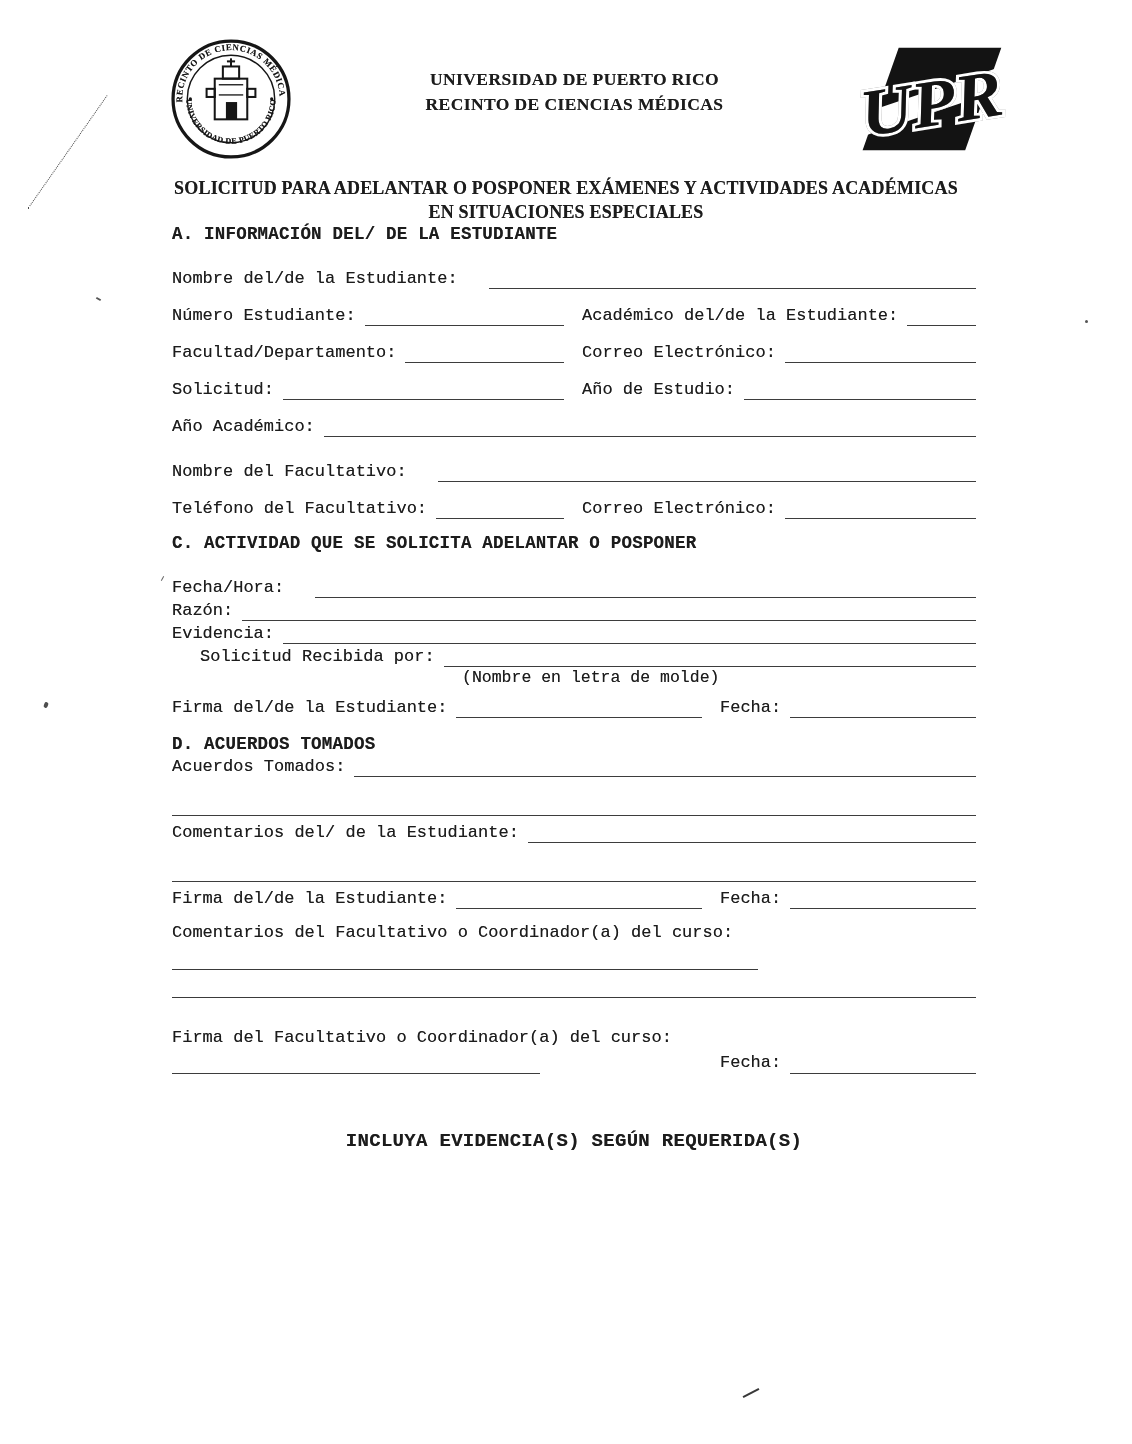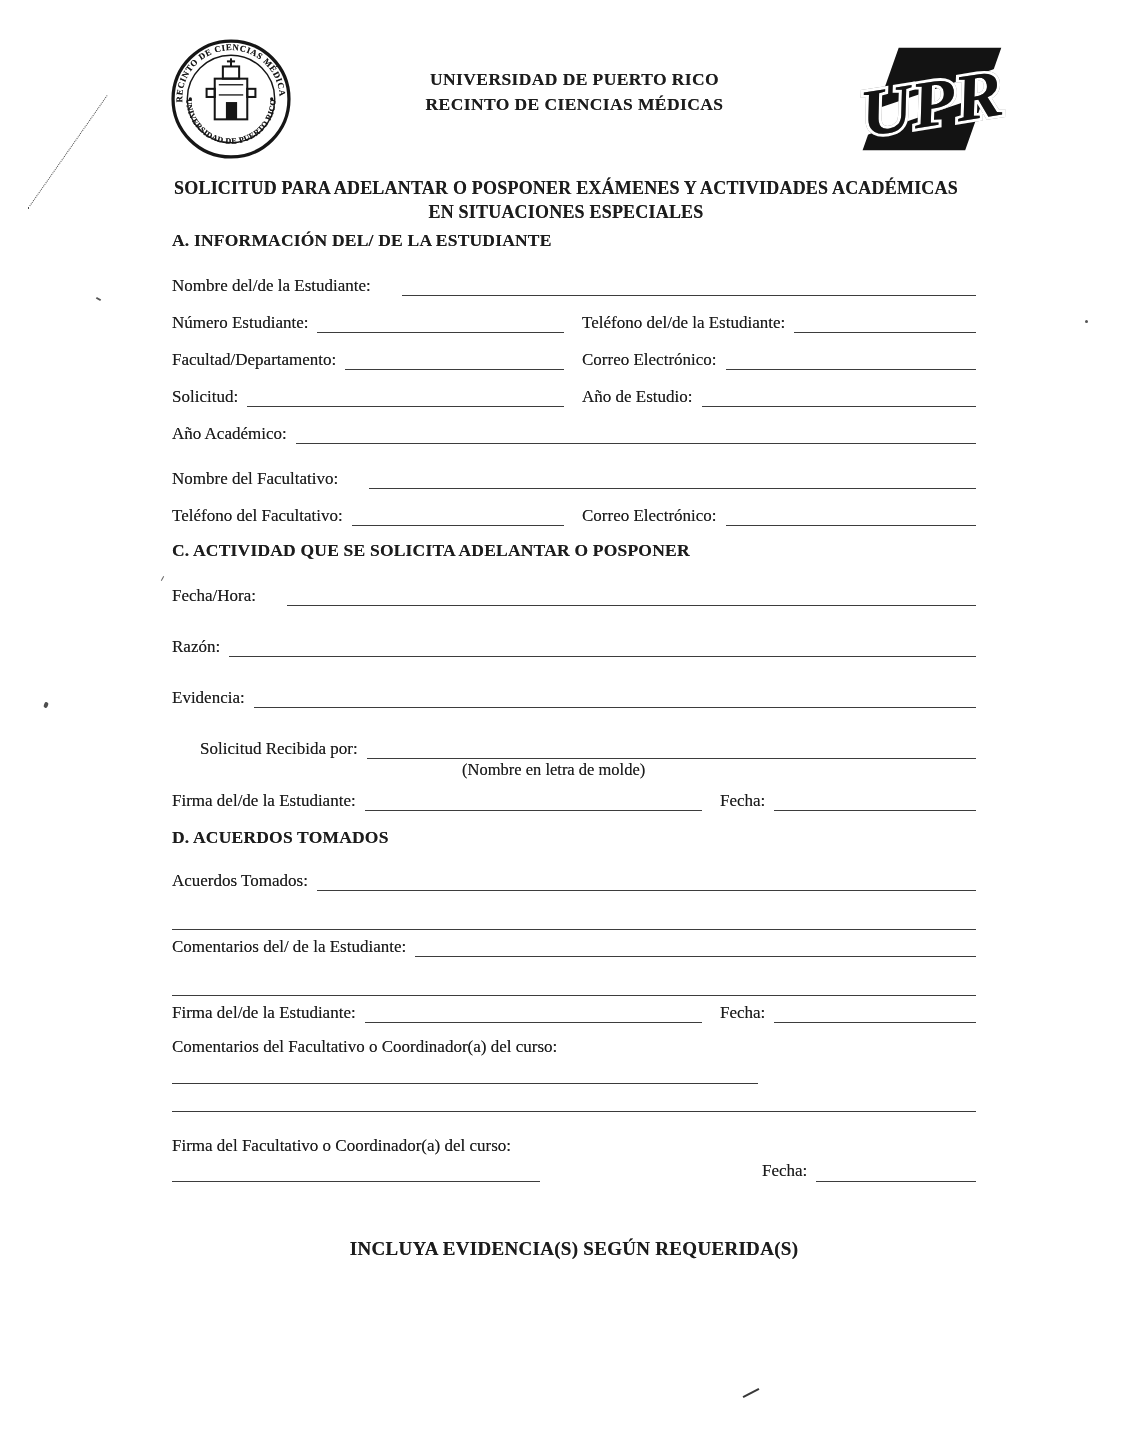--- a/index.html
+++ b/index.html
@@ -38,54 +38,55 @@
     font-weight: bold;
     font-size: 18px;
     line-height: 1.35;
     letter-spacing: .2px;
   }
 
   
   .content {
     position: absolute;
     left: 172px;
-    top: 226px;
+    top: 220px;
     width: 804px;
     font-size: 17px;
+    font-family: Liberation Mono, monospace;
   }
   .sec-heading { font-weight: bold; font-size: 17.5px; letter-spacing: .2px; }
   .h-a { margin-top: 4px; }
   .h-b { margin-top: 14px; }
   .h-c { margin-top: 14px; }
   .h-d { margin-top: 16px; }
 
   .row { display: flex; align-items: flex-end; height: 23px; margin-bottom: 14px; }
   .row.first { margin-top: 22px; gap: 22px; }
   .lbl { white-space: nowrap; padding-right: 9px; line-height: 1.2; }
   .line { flex: 1; border-bottom: 1.6px solid #3d3d3d; height: 21px; }
   .pair { display: flex; align-items: flex-end; }
   .pair.left { width: 392px; margin-right: 18px; }
   .pair.right { flex: 1; }
 
-  .row.c-gap { margin-bottom: 28px; }
+  .row.c-gap { margin-bottom: 0; }
   .row.solicitud { margin-bottom: 0; margin-left: 28px; }
   .molde-note { margin: 1px 0 8px 290px; font-size: 16.5px; }
 
   .row.firma .pair.sig { width: 530px; margin-right: 18px; }
   .row.firma .pair.fecha { flex: 1; }
 
   .row.cont-line { margin-bottom: 4px; }
-  .row.acuerdos { margin-top: 20px; margin-bottom: 16px; }
+  .row.acuerdos { margin-bottom: 16px; }
   .row.coment { margin-bottom: 16px; }
 
   .coment-fac-label { margin-top: 6px; line-height: 1.2; }
   .line-short { margin-top: 26px; width: 586px; border-bottom: 1.7px solid #3a3a3a; height: 1px; }
   .line-full  { margin-top: 27px; width: 804px; border-bottom: 1.7px solid #3a3a3a; height: 1px; }
 
-  .last-firma { display: flex; margin-top: 24px; gap: 42px; }
+  .last-firma { display: flex; margin-top: 30px; }
   .firma-fac-block { width: 548px; }
   .firma-fac-line { width: 368px; border-bottom: 1.6px solid #3d3d3d; height: 1px; margin-top: 24px; }
   .last-firma .pair.fecha { flex: 1; margin-top: 12px; }
 
   .footer-note {
     margin-top: 56px;
     text-align: center;
     font-weight: bold;
     font-size: 19px;
     letter-spacing: .3px;
@@ -171,21 +172,21 @@
       <span class="lbl">Nombre del/de la Estudiante:</span>
       <span class="line"></span>
     </div>
 
     <div class="row">
       <div class="pair left">
         <span class="lbl">Número Estudiante:</span>
         <span class="line"></span>
       </div>
       <div class="pair right">
-        <span class="lbl">Teléfono del/de la Estudiante:</span>
+        <span class="lbl">Académico del/de la Estudiante:</span>
         <span class="line"></span>
       </div>
     </div>
 
     <div class="row">
       <div class="pair left">
         <span class="lbl">Facultad/Departamento:</span>
         <span class="line"></span>
       </div>
       <div class="pair right">

